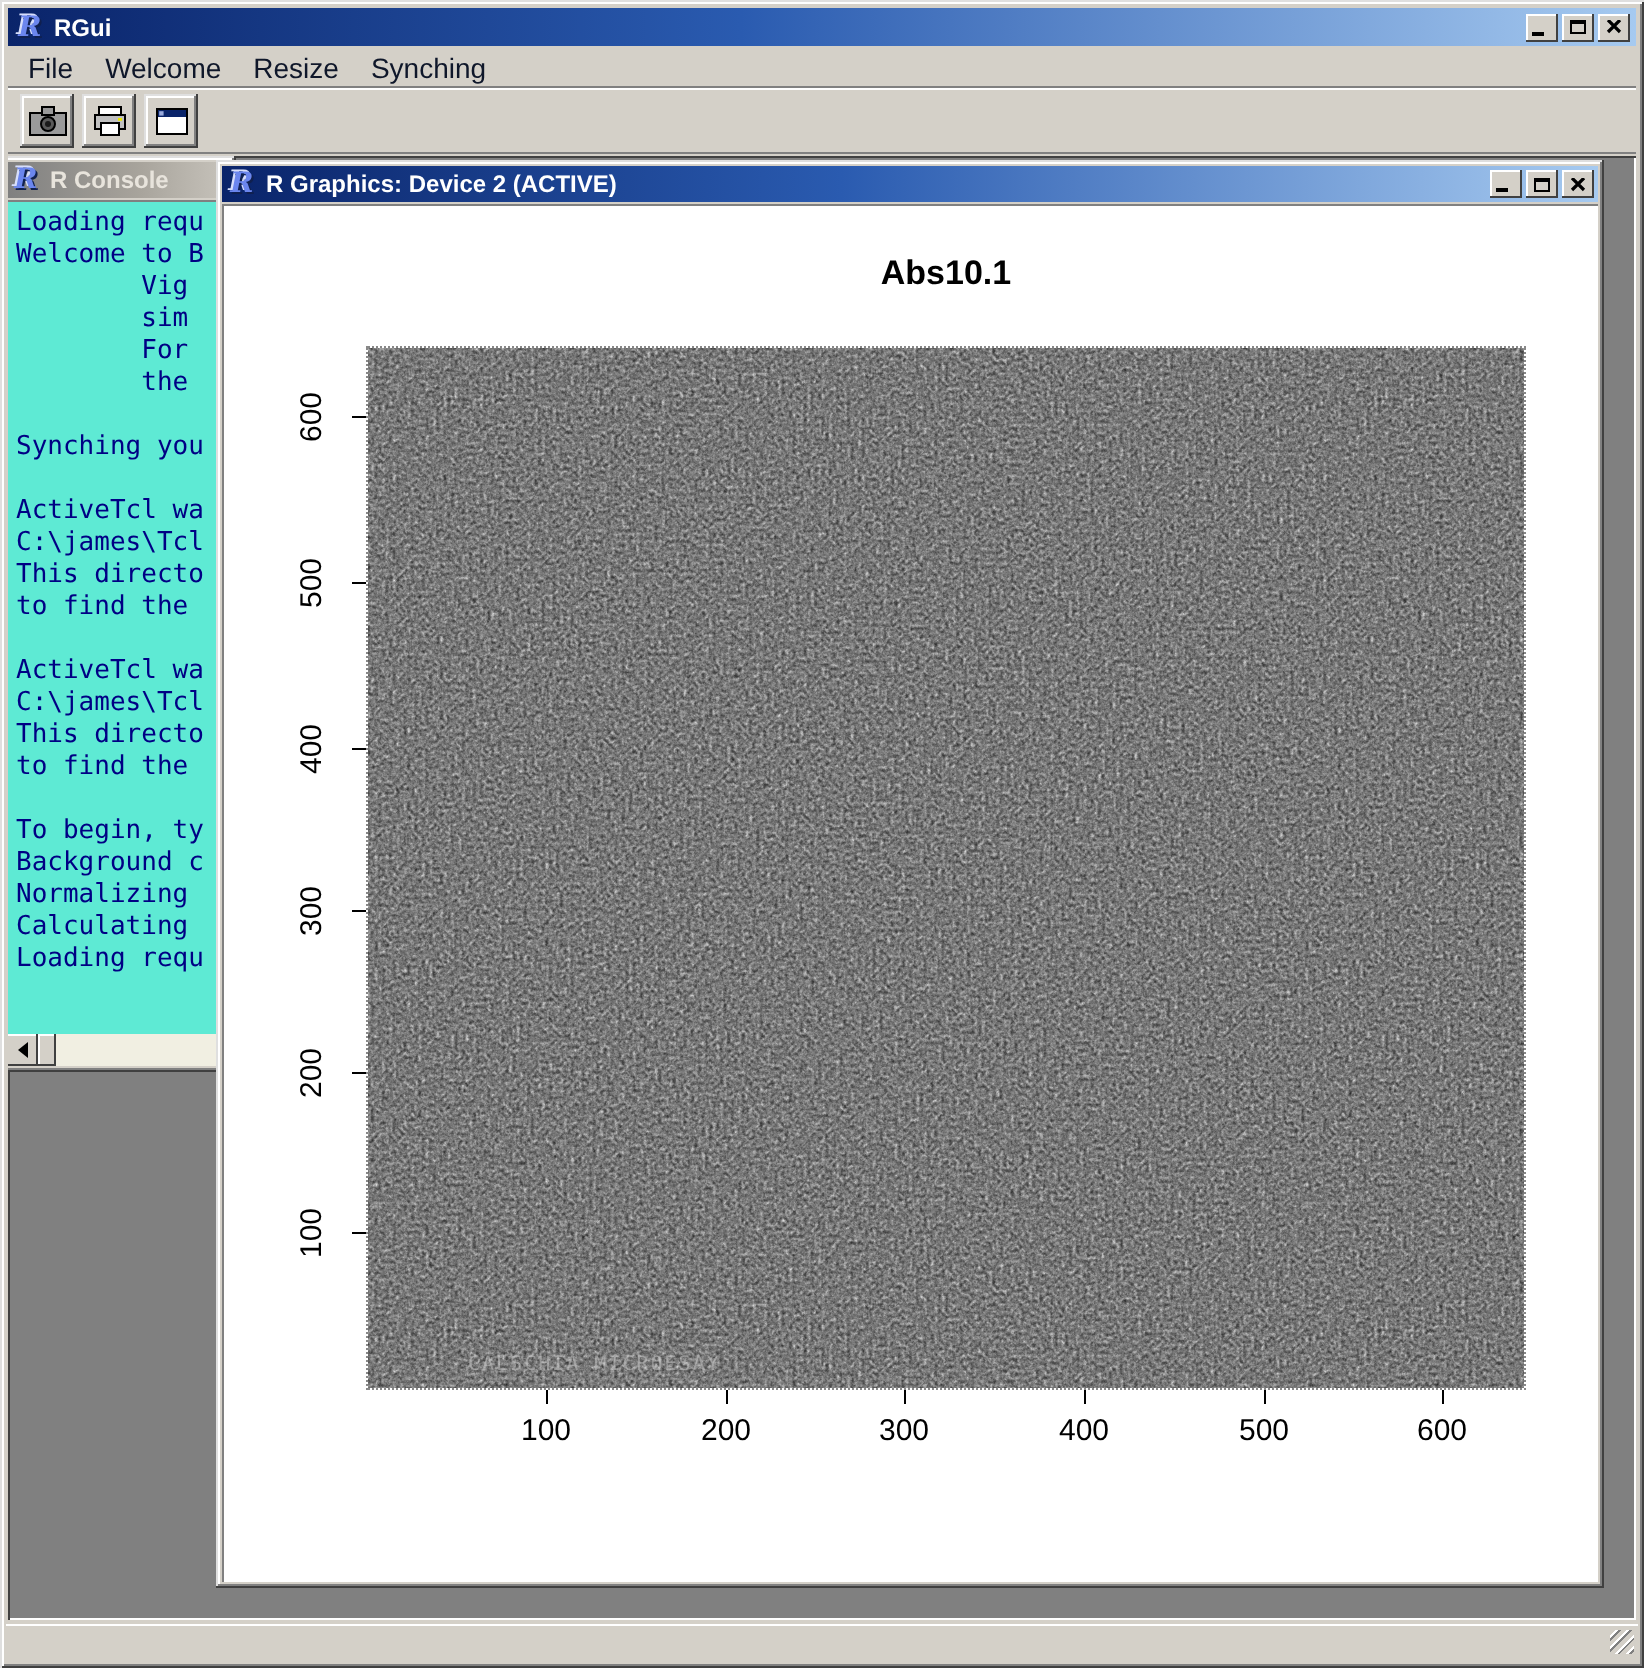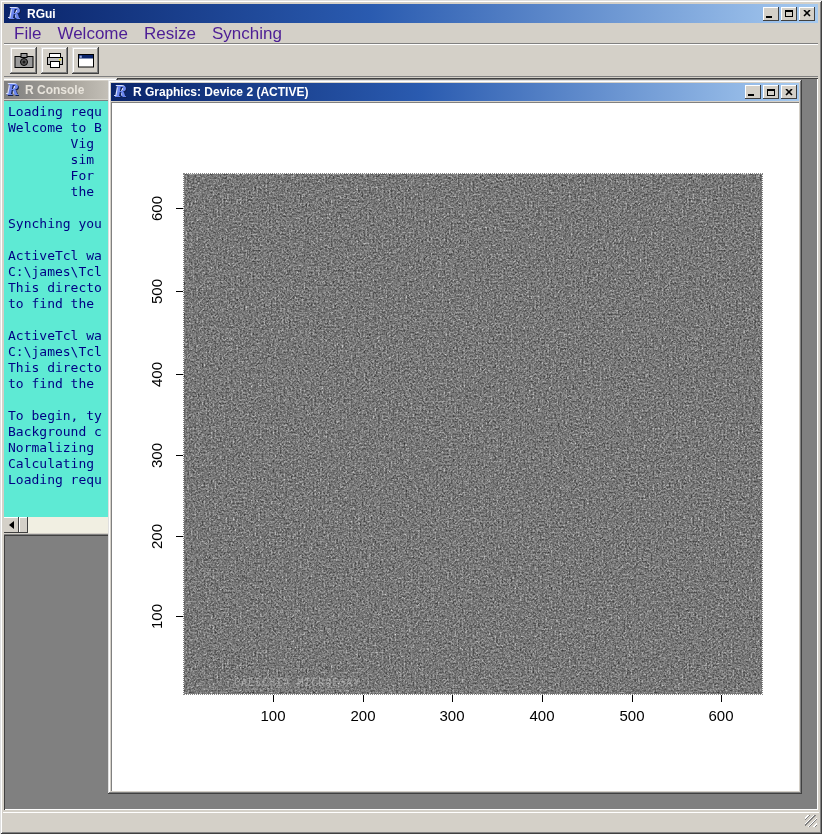--- a/index.html
+++ b/index.html
@@ -26,21 +26,21 @@
   .tbtn{
     width:16px;height:14px;background:#d4d0c8;position:relative;
     box-shadow: inset -1px -1px 0 #404040, inset 1px 1px 0 #fff;
     display:flex;align-items:center;justify-content:center;
   }
   .glyph-min{position:absolute;left:3px;bottom:3px;width:6px;height:2px;background:#000;}
   .glyph-max{width:8px;height:7px;border:1px solid #000;border-top-width:2px;}
   
   .menubar{
     position:absolute;left:4px;top:24px;width:814px;height:19px;
-    display:flex;align-items:center;font-size:17px;color:#4c1d95;padding-left:2px;
+    display:flex;align-items:center;font-size:14px;color:#0f172a;padding-left:2px;
   }
   .menu-item{padding:2px 8px;white-space:nowrap;}
   
   .toolbar{
     position:absolute;left:4px;top:43px;width:814px;height:34px;
     border-top:1px solid #808080;
     box-shadow:inset 0 1px 0 #ffffff, inset 0 -1px 0 #808080;
     display:flex;align-items:center;gap:4px;padding-left:6px;
   }
   .tool-btn{
@@ -235,20 +235,21 @@
             </span>
           <span class="tbtn">
             <svg width="8" height="7">
                 <path d="M1 0 L7 6 M7 0 L1 6" stroke="#000" stroke-width="1.6"></path>
               </svg>
           </span>
         </span>
       </div>
 
       <div class="g-client">
+        <div class="plot-title">Abs10.1</div>
 
         <div class="plot">
           <svg class="noise-svg" width="578" height="520">
             <defs>
               <filter id="grain" x="0" y="0" width="100%" height="100%">
                 <feTurbulence type="fractalNoise" baseFrequency="0.55" numOctaves="4" seed="11" stitchTiles="stitch"></feTurbulence>
                 <feColorMatrix type="matrix" values="0.35 0.35 0.35 0 0
                           0.35 0.35 0.35 0 0
                           0.35 0.35 0.35 0 0
                           0 0 0 0 1"></feColorMatrix>

